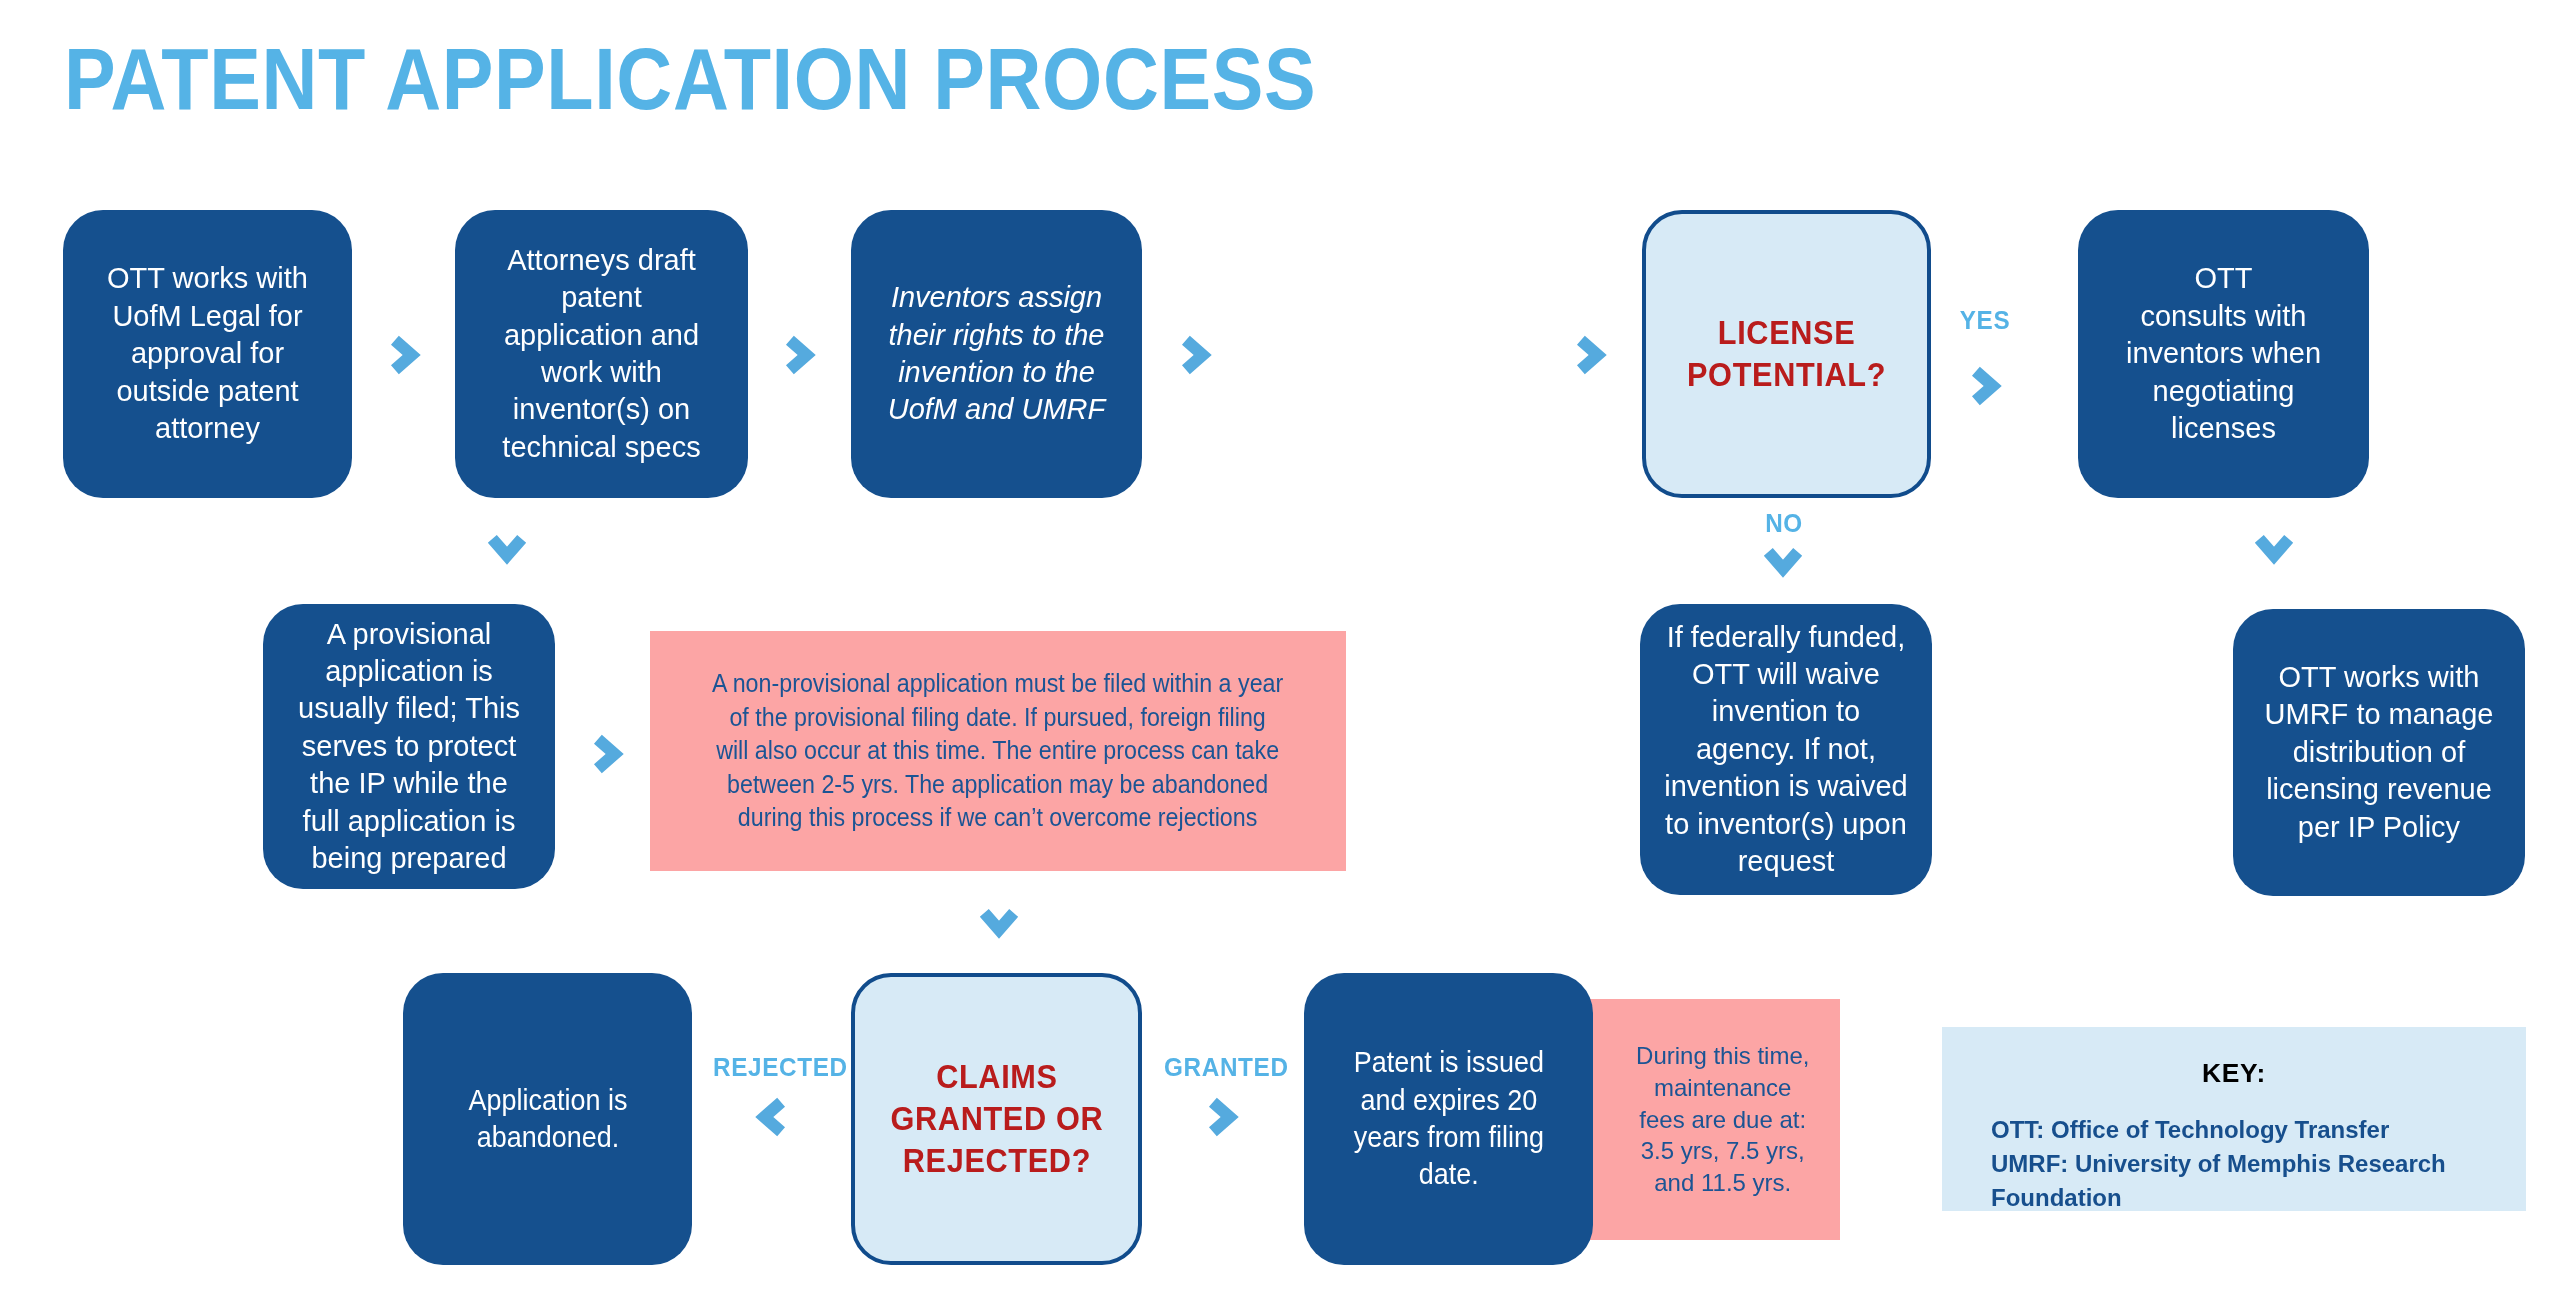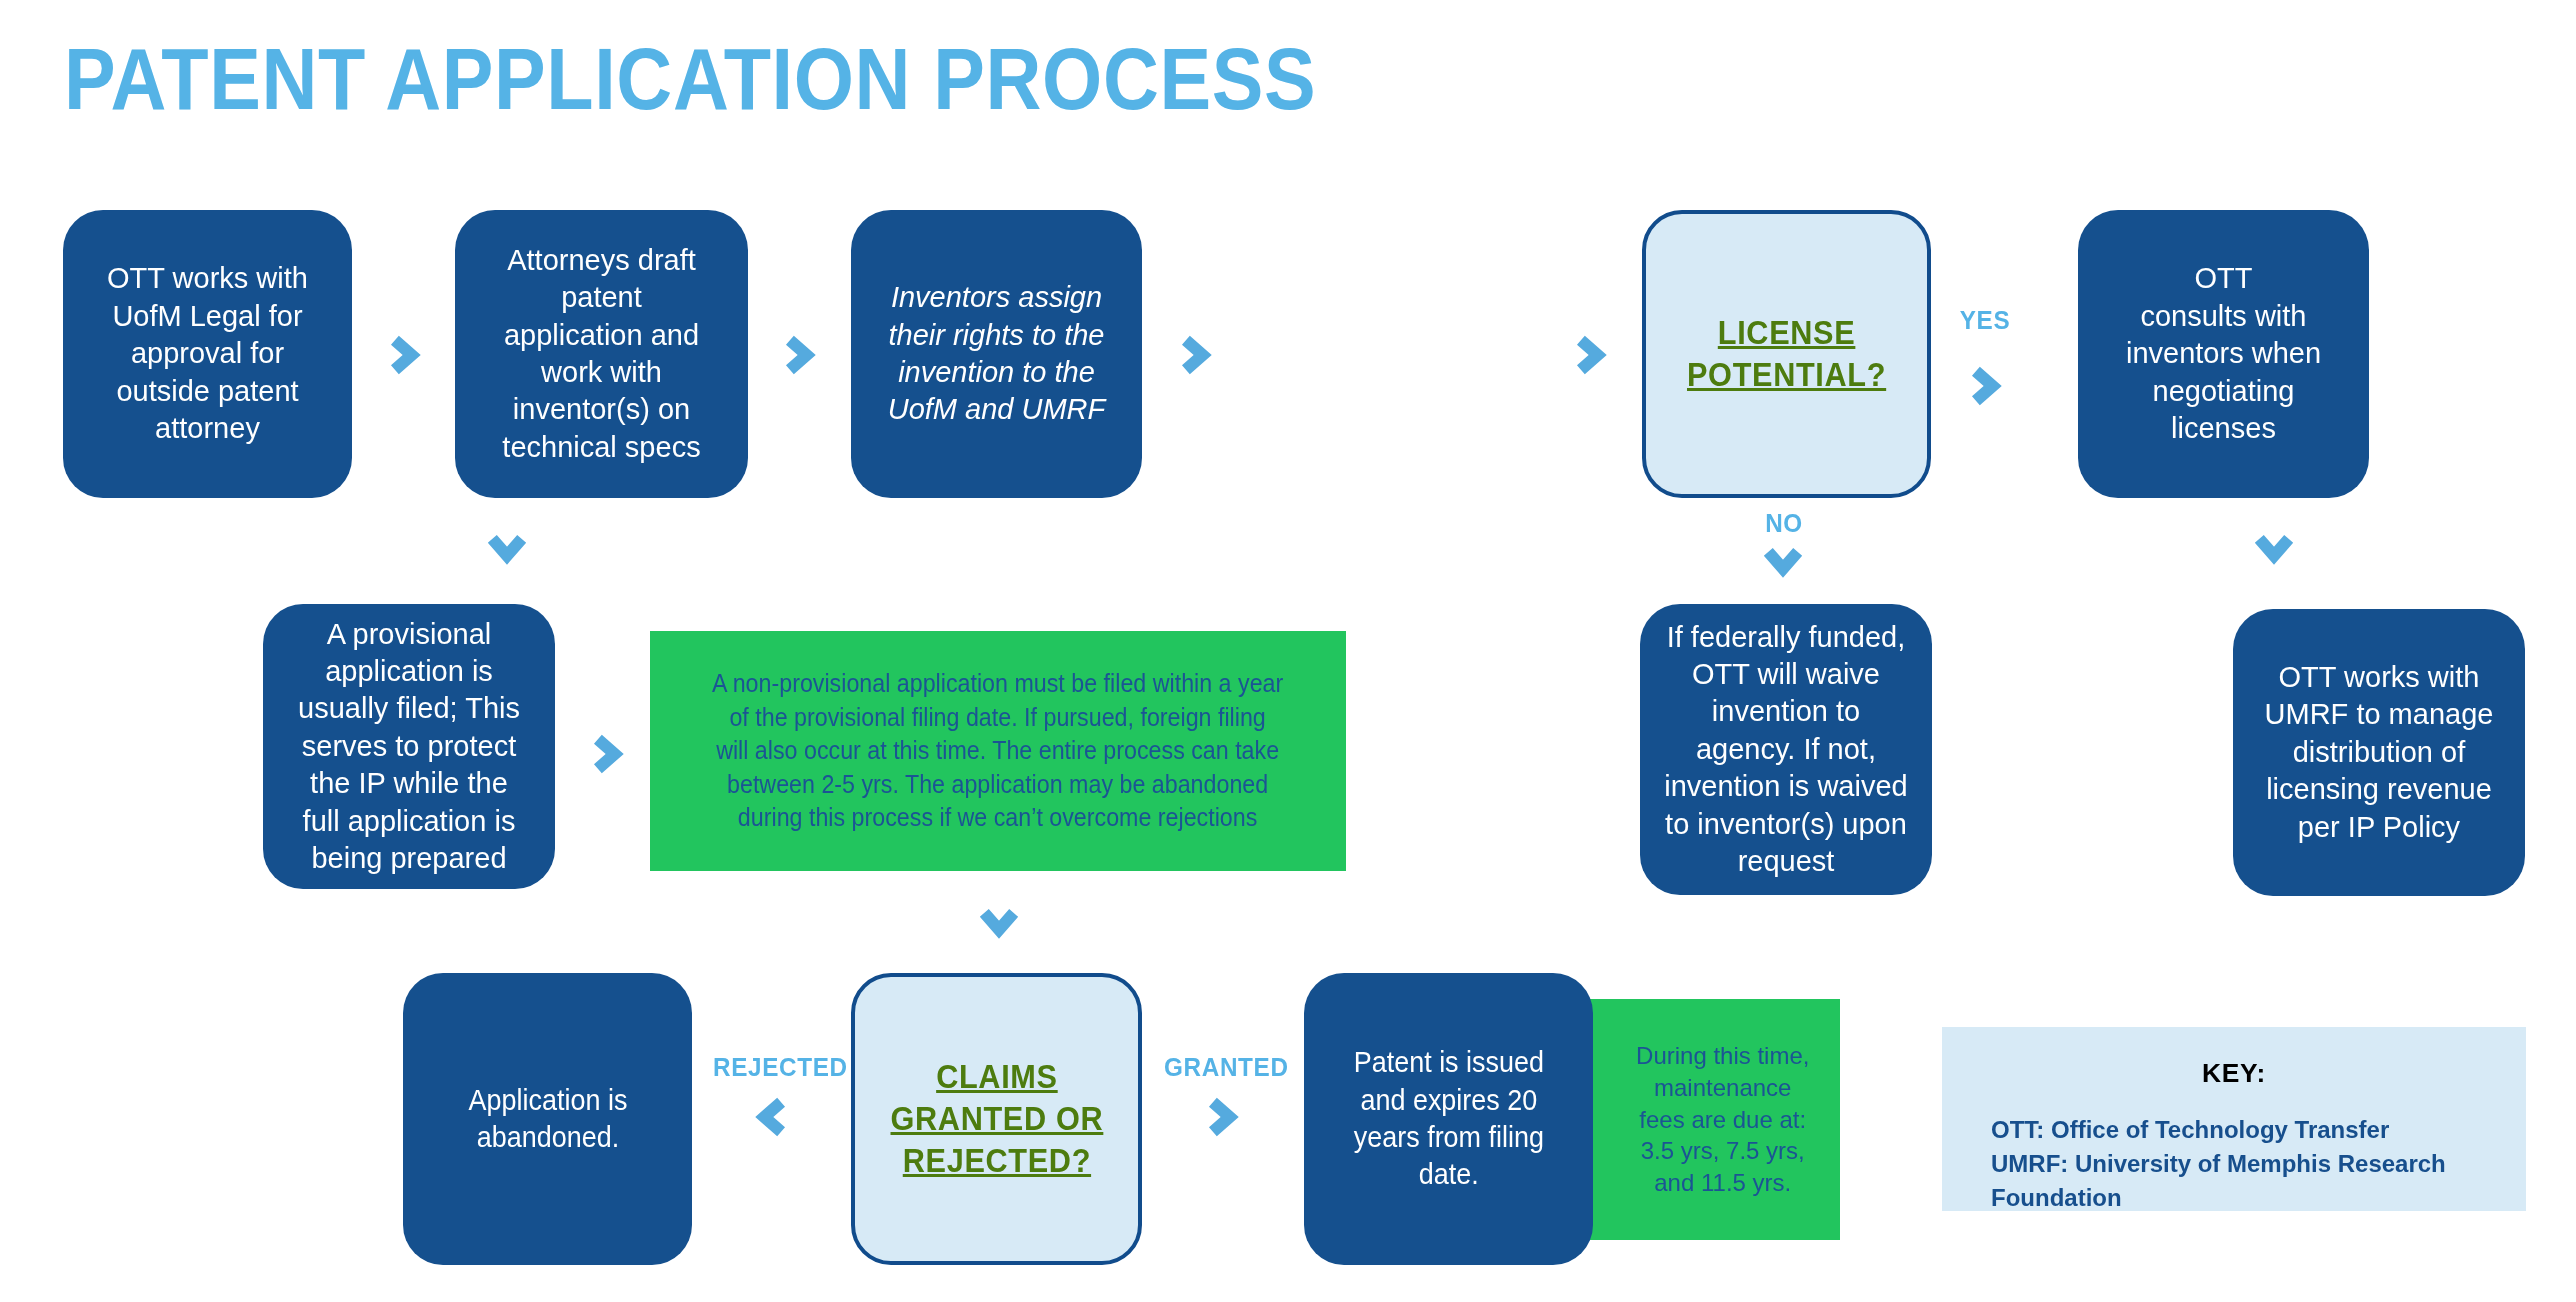--- a/index.html
+++ b/index.html
@@ -5,23 +5,23 @@
   html,body{margin:0;padding:0;background:#ffffff;}
   .canvas{position:relative;width:2576px;height:1303px;background:#ffffff;overflow:hidden;
           font-family:"Liberation Sans", sans-serif;}
   .title{position:absolute;left:64px;top:28px;font-size:88px;font-weight:800;
          color:#55b3e6;letter-spacing:0.7px;transform:scaleX(.88);transform-origin:left top;
          white-space:nowrap;}
   .box{position:absolute;box-sizing:border-box;display:flex;align-items:center;justify-content:center;
        text-align:center;}
   .round{border-radius:40px;}
   .dark{background:#15508e;color:#ffffff;font-size:29px;line-height:1.29;}
-  .decision{background:#d7eaf6;border:4.9px solid #114c8c;color:#4d7c0f;font-weight:bold;
-            font-size:33px;line-height:1.28;letter-spacing:0.7px;text-decoration:underline;}
-  .lightnote{background:#22c55e;color:#1b5494;}
+  .decision{background:#d7eaf6;border:4.9px solid #114c8c;color:#b91c1c;font-weight:bold;
+            font-size:33px;line-height:1.28;letter-spacing:0.7px;}
+  .lightnote{background:#fca5a5;color:#1b5494;}
   .boxtext{white-space:pre-line;padding:0 12.5px;}
   .cond{transform:scaleX(.93);transform-origin:center;}
   .note-text{font-size:25px;line-height:1.34;}
   .maint-text{font-size:24px;line-height:1.32;}
   .flowlabel{position:absolute;font-size:26.4px;font-weight:800;color:#55b3e6;text-align:center;
              letter-spacing:0.7px;transform:scaleX(.92);}
   .chev{position:absolute;width:42px;height:42px;}
   .chev svg{width:100%;height:100%;display:block;}
   .chev path{fill:none;stroke:#55aade;stroke-width:17;stroke-linecap:butt;stroke-linejoin:miter;}
   .keybox{position:absolute;background:#d7eaf6;color:#1b5494;box-sizing:border-box;

